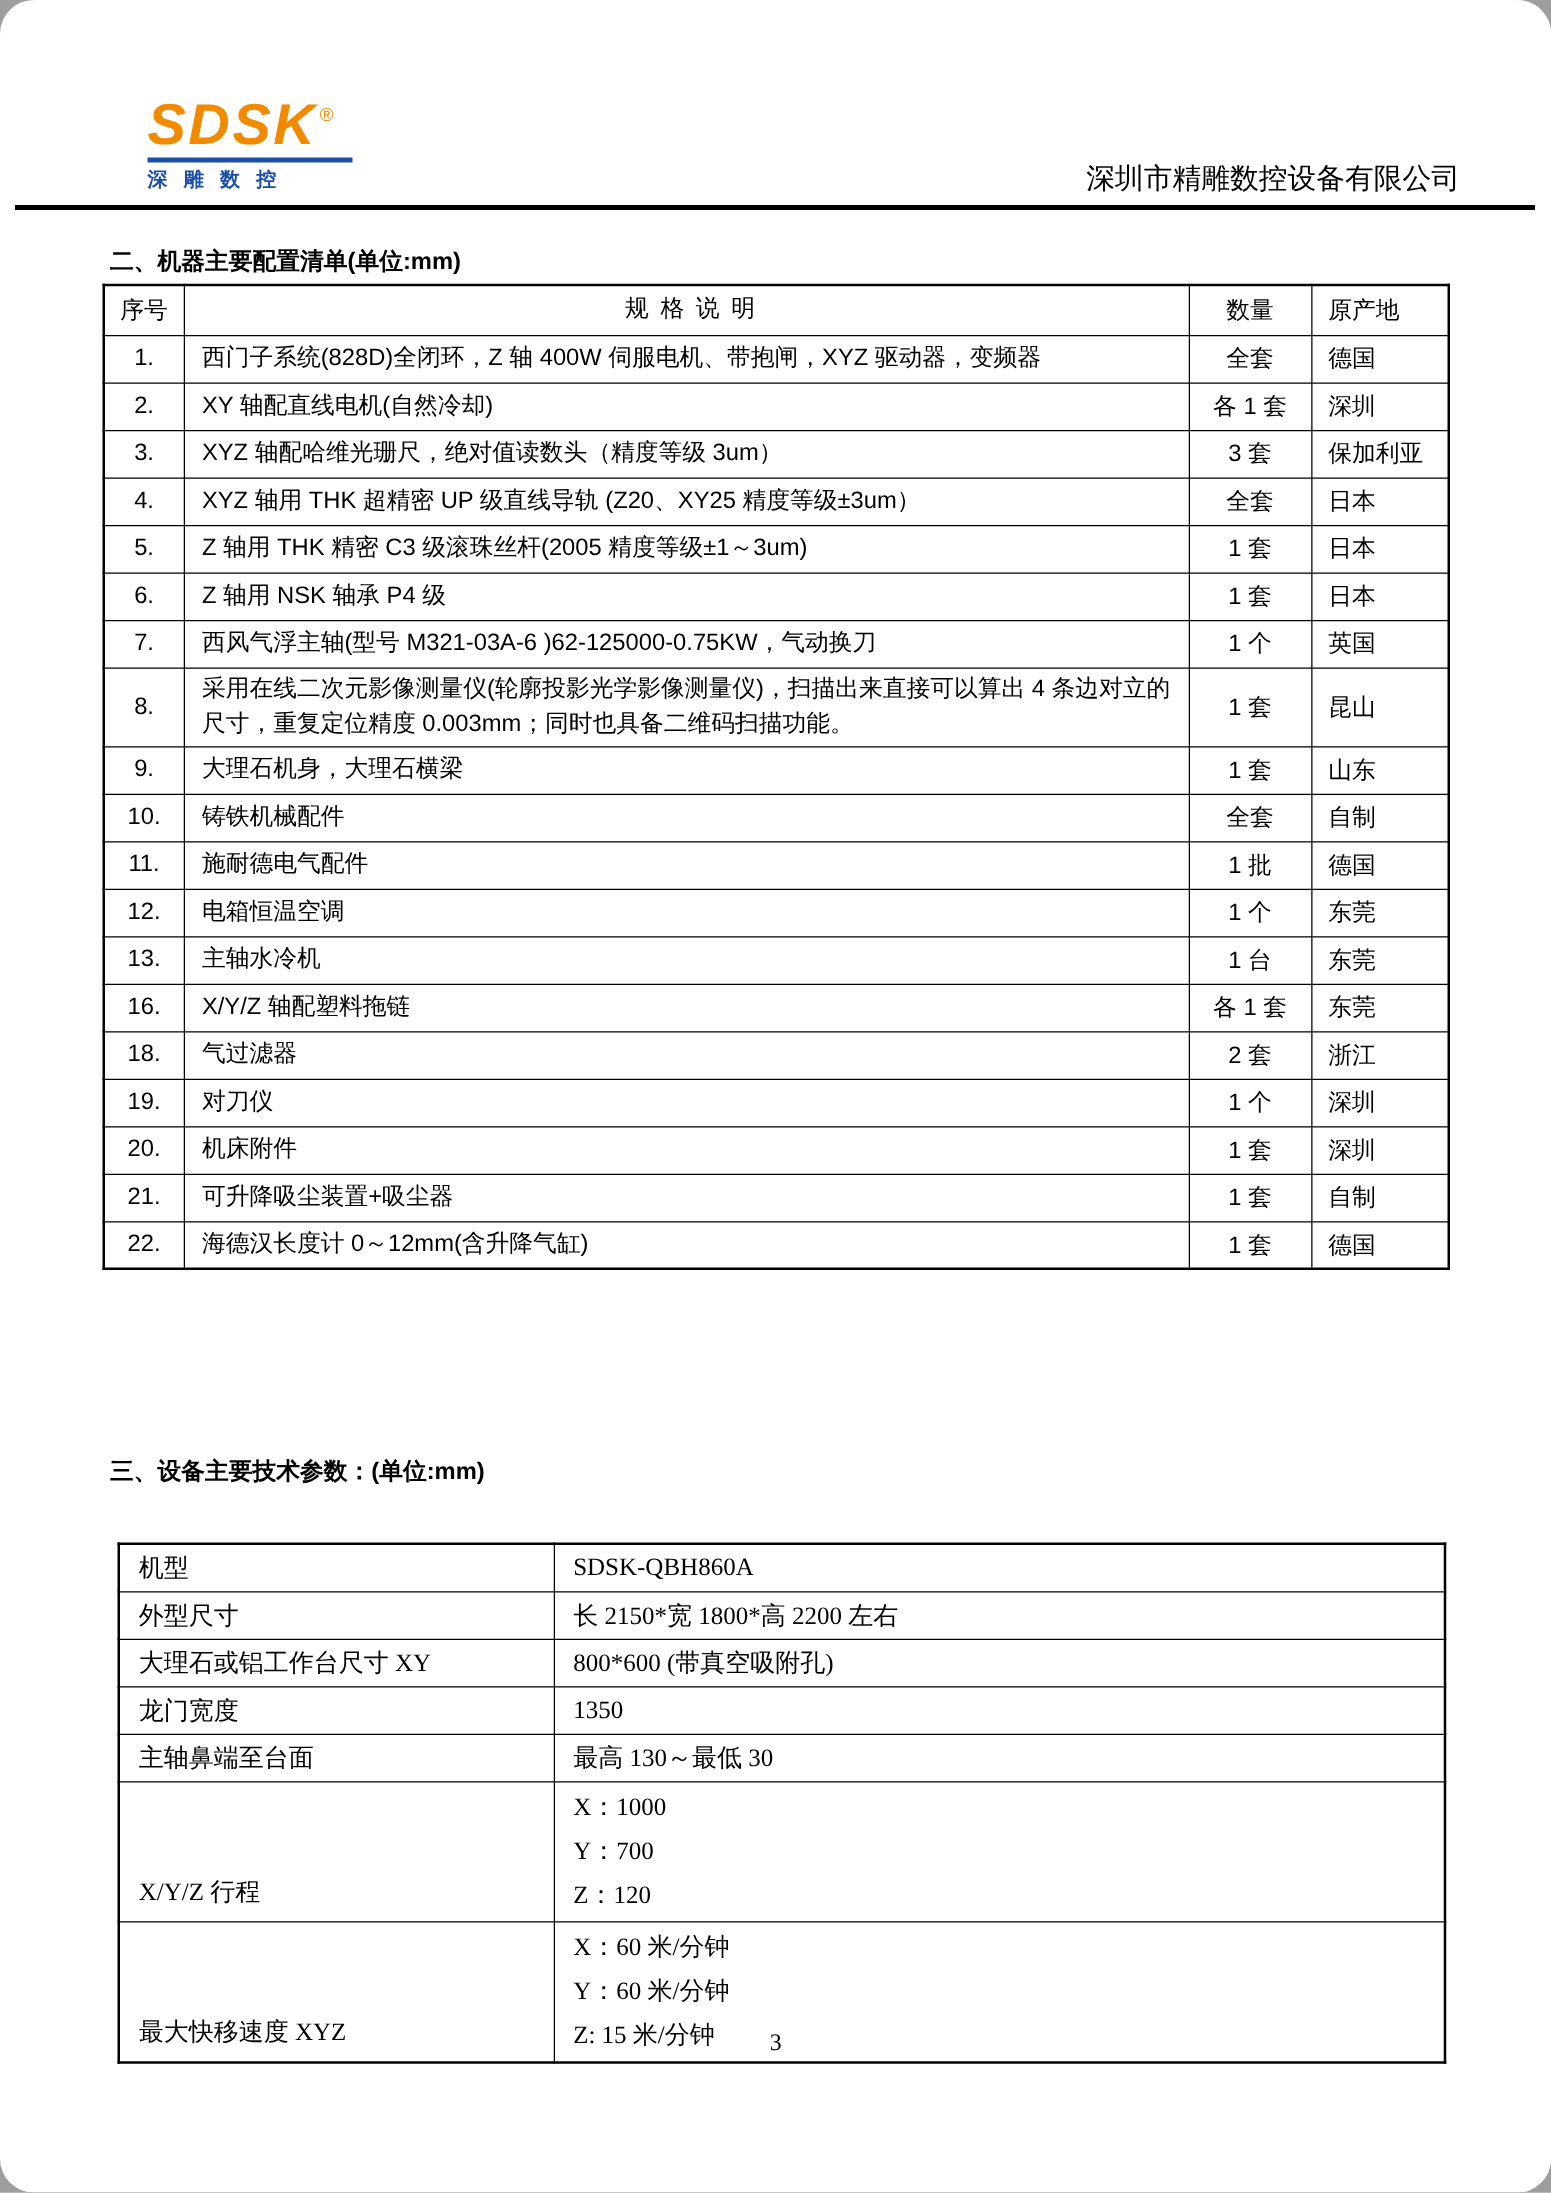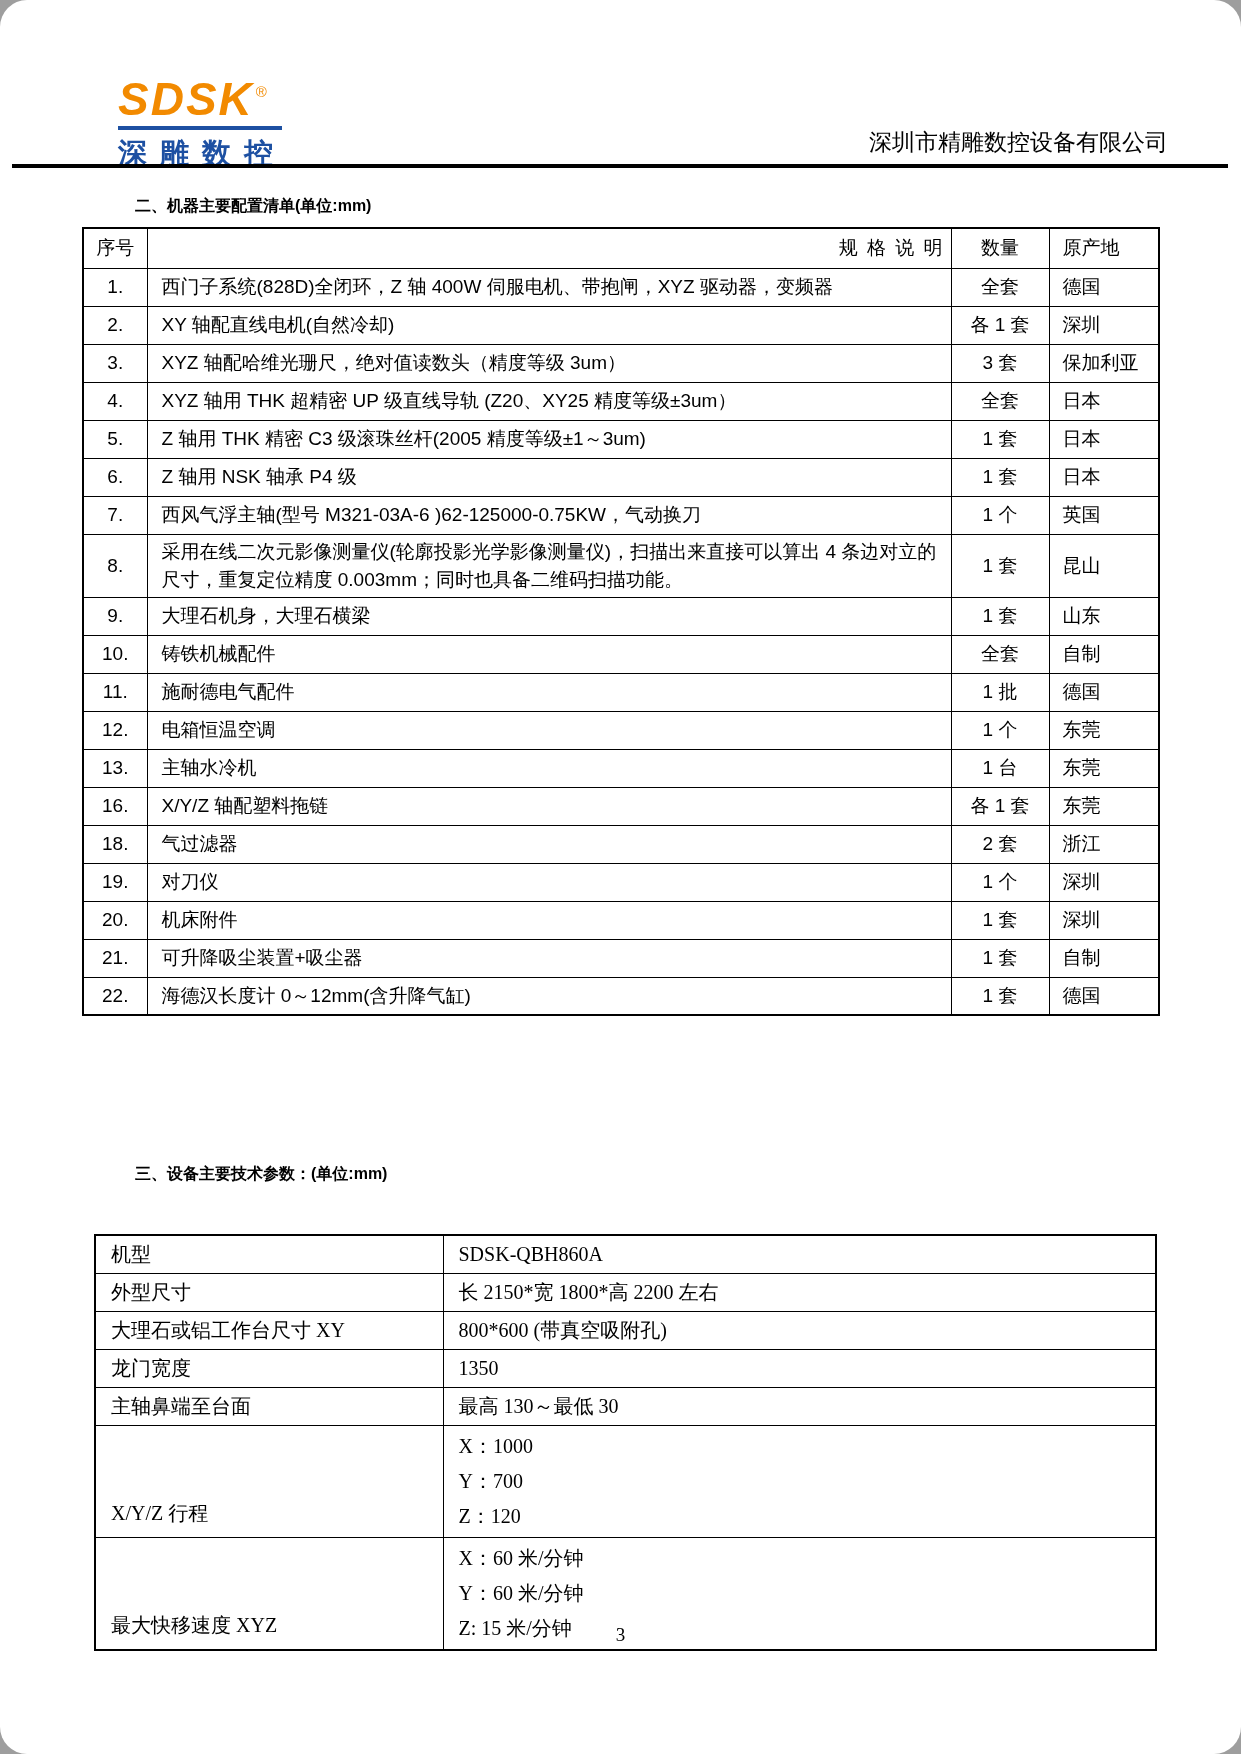--- a/index.html
+++ b/index.html
@@ -6,40 +6,40 @@
   html,body { background:#9e9e9e; }
   body { font-family:"Liberation Sans", sans-serif; }
   .page { position:relative; width:1241px; height:1754px; background:#ffffff; margin:0 auto; overflow:hidden;border-radius:27px; }
 
   
   .logo { position:absolute; left:118px; top:76px; }
   .logo-brand { font-family:"Liberation Sans", sans-serif; font-style:italic; font-weight:800;
                 font-size:46px; line-height:1; color:#f28a00; letter-spacing:2px; display:inline-block; }
   .logo-reg { font-size:15px; color:#f28a00; font-style:normal; vertical-align:18px; margin-left:2px; }
   .logo-bar { width:164px; height:4px; background:#1d50a2; margin-top:4px; }
-  .logo-sub { font-size:29px; font-weight:bold; color:#1d50a2; letter-spacing:13px; margin-top:4px; white-space:nowrap; }
+  .logo-sub { font-size:16px; font-weight:bold; color:#1d50a2; letter-spacing:13px; margin-top:4px; white-space:nowrap; }
   .company { position:absolute; top:127px; right:73px; font-family:"Liberation Serif", serif;
              font-size:23px; color:#000; white-space:nowrap; }
   .header-rule { position:absolute; left:12px; right:13px; top:164px; height:4px; background:#000; }
 
   
-  .sec-title { position:absolute; font-size:16px; font-weight:bold; color:#000; white-space:nowrap;margin-left:47px; }
+  .sec-title { position:absolute; font-size:19px; font-weight:bold; color:#000; white-space:nowrap; }
   #sec2-title { left:88px; top:196px; }
   #sec3-title { left:88px; top:1164px; }
 
   
   #config-table { position:absolute; left:82px; top:227px; width:1076px;
                   border-collapse:collapse; table-layout:fixed; border:2px solid #000; }
   #config-table th, #config-table td { border:1px solid #000; font-size:19px; color:#000;
                   padding:3px 6px; vertical-align:middle; font-weight:normal; }
   #config-table th { height:40px; }
   #config-table td { height:38px; }
   .c-no     { text-align:center; }
   .c-spec   { text-align:left; padding-left:14px !important; line-height:28px; }
-  th.c-spec { text-align:right; letter-spacing:2px; }
+  th.c-spec { text-align:center; letter-spacing:2px; }
   .c-qty    { text-align:center; }
   .c-origin { text-align:left; padding-left:13px !important; }
   td.red-cell { color:#ff0000; }
 
   
   #spec-table { position:absolute; left:94px; top:1234px; width:1061px;
                 border-collapse:collapse; table-layout:fixed; border:2px solid #000;
                 font-family:"Liberation Serif", serif; }
   #spec-table td { border:1px solid #000; font-size:20px; color:#000; padding:3px 15px; }
   .s-label  { vertical-align:middle; height:38px; }

